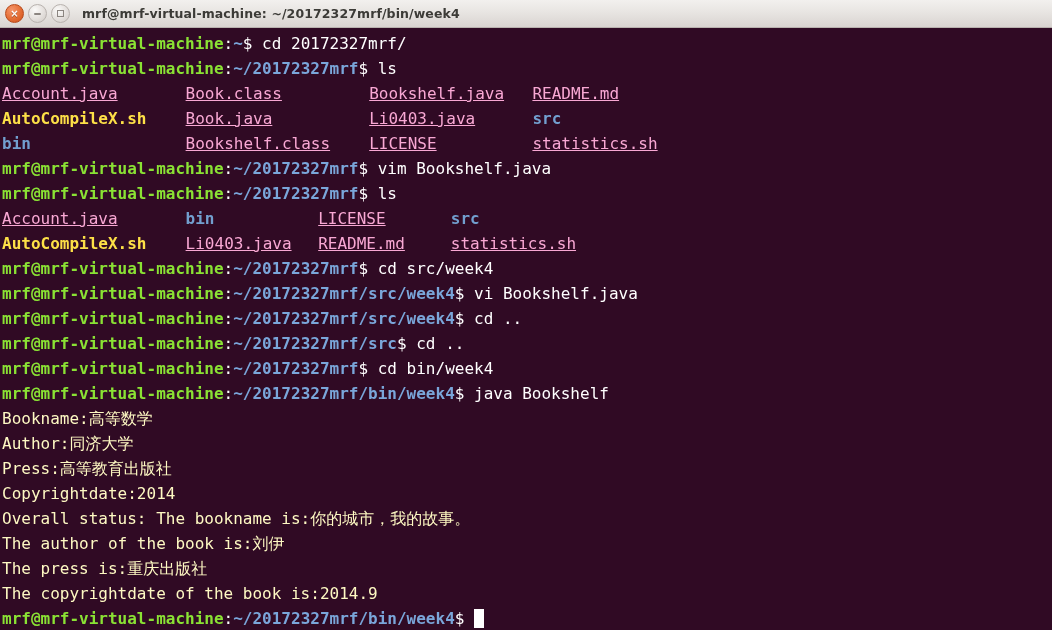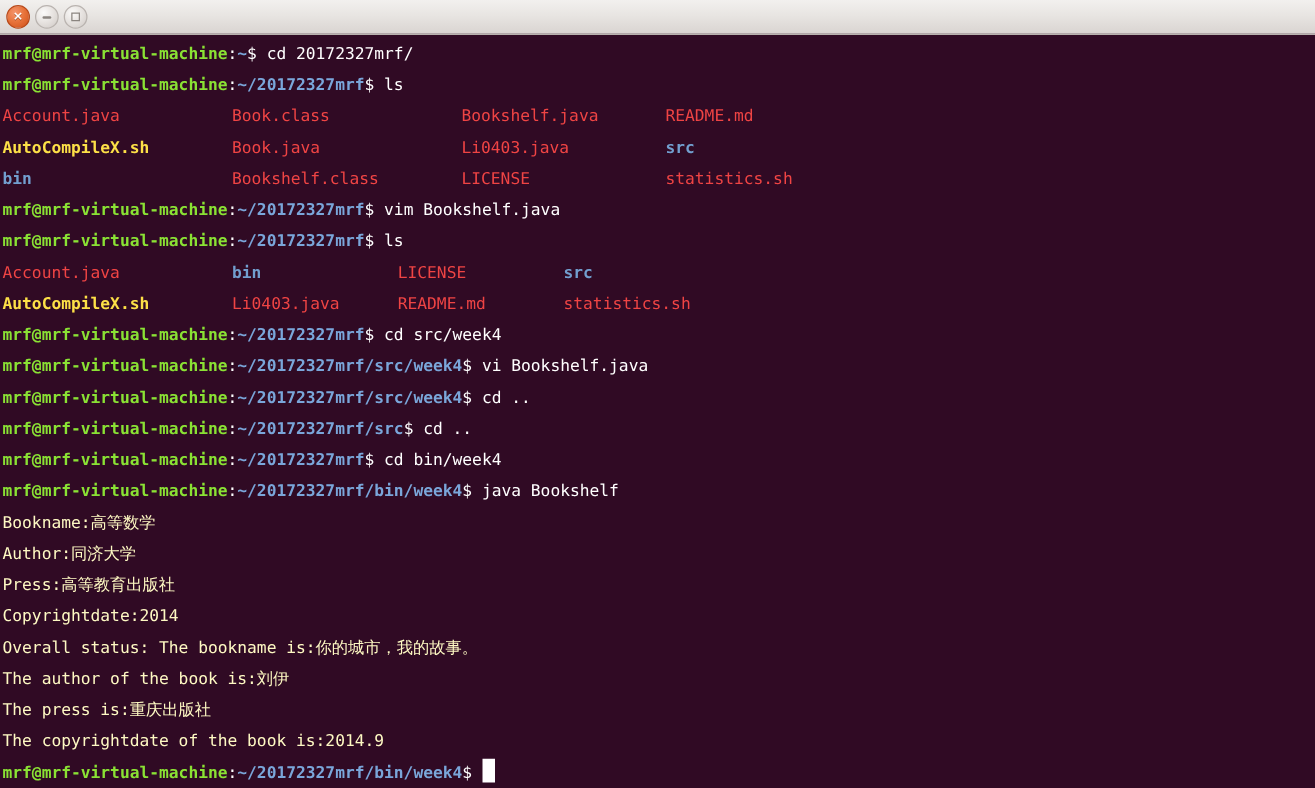--- a/index.html
+++ b/index.html
@@ -89,41 +89,41 @@
     white-space: nowrap;
     margin-left: 4px;
   }
 
   
   #terminal {
     flex: 1 1 auto;
     background: #300a24;
     color: #ffffff;
     font-family: "DejaVu Sans Mono", monospace;
-    font-size: 13px;
+    font-size: 16px;
     line-height: 25px;
     padding: 3px 0 0 2px;
     box-sizing: border-box;
     overflow: hidden;
     white-space: pre;
   }
   .line {
     white-space: pre;
     height: 25px;
     line-height: 25px;
   }
   .c-user   { color: #8ae234; font-weight: bold; }
   .c-colon  { color: #ffffff; }
   .c-path   { color: #7aa6da; font-weight: bold; }
   .c-dollar { color: #ffffff; }
   .c-cmd    { color: #ffffff; }
   .c-out    { color: #fef9c3; }
   .c-dir    { color: #729fcf; font-weight: bold; }
   .c-exec   { color: #fde047; font-weight: bold; }
-  .c-file   { color: #ef4444; }
+  .c-file   { color: #f9a8d4; text-decoration: underline; }
   .cursor {
     display: inline-block;
     width: 10px;
     height: 19px;
     background: #ffffff;
     vertical-align: -4px;
   }
   
   #scrollbar {
     position: absolute;
@@ -144,17 +144,18 @@
       <div class="wbtn wbtn-close">
         <span>×</span>
       </div>
       <div class="wbtn wbtn-min">
         <span class="glyph"></span>
       </div>
       <div class="wbtn wbtn-max">
         <span class="glyph"></span>
       </div>
     </div>
+    <div id="window-title">mrf@mrf-virtual-machine: ~/20172327mrf/bin/week4</div>
   </div>
 
   <div id="terminal"><div class="line"><span class="c-user">mrf@mrf-virtual-machine</span><span class="c-colon">:</span><span class="c-path">~</span><span class="c-dollar">$ </span><span class="c-cmd">cd 20172327mrf/</span></div><div class="line"><span class="c-user">mrf@mrf-virtual-machine</span><span class="c-colon">:</span><span class="c-path">~/20172327mrf</span><span class="c-dollar">$ </span><span class="c-cmd">ls</span></div><div class="line" style="position: relative;"><span class="c-file" style="position: absolute; left: 0px; top: 0px;">Account.java</span><span class="c-file" style="position: absolute; left: 183.6px; top: 0px;">Book.class</span><span class="c-file" style="position: absolute; left: 367.2px; top: 0px;">Bookshelf.java</span><span class="c-file" style="position: absolute; left: 530.4px; top: 0px;">README.md</span><span>&nbsp;</span></div><div class="line" style="position: relative;"><span class="c-exec" style="position: absolute; left: 0px; top: 0px;">AutoCompileX.sh</span><span class="c-file" style="position: absolute; left: 183.6px; top: 0px;">Book.java</span><span class="c-file" style="position: absolute; left: 367.2px; top: 0px;">Li0403.java</span><span class="c-dir" style="position: absolute; left: 530.4px; top: 0px;">src</span><span>&nbsp;</span></div><div class="line" style="position: relative;"><span class="c-dir" style="position: absolute; left: 0px; top: 0px;">bin</span><span class="c-file" style="position: absolute; left: 183.6px; top: 0px;">Bookshelf.class</span><span class="c-file" style="position: absolute; left: 367.2px; top: 0px;">LICENSE</span><span class="c-file" style="position: absolute; left: 530.4px; top: 0px;">statistics.sh</span><span>&nbsp;</span></div><div class="line"><span class="c-user">mrf@mrf-virtual-machine</span><span class="c-colon">:</span><span class="c-path">~/20172327mrf</span><span class="c-dollar">$ </span><span class="c-cmd">vim Bookshelf.java</span></div><div class="line"><span class="c-user">mrf@mrf-virtual-machine</span><span class="c-colon">:</span><span class="c-path">~/20172327mrf</span><span class="c-dollar">$ </span><span class="c-cmd">ls</span></div><div class="line" style="position: relative;"><span class="c-file" style="position: absolute; left: 0px; top: 0px;">Account.java</span><span class="c-dir" style="position: absolute; left: 183.6px; top: 0px;">bin</span><span class="c-file" style="position: absolute; left: 316.2px; top: 0px;">LICENSE</span><span class="c-dir" style="position: absolute; left: 448.8px; top: 0px;">src</span><span>&nbsp;</span></div><div class="line" style="position: relative;"><span class="c-exec" style="position: absolute; left: 0px; top: 0px;">AutoCompileX.sh</span><span class="c-file" style="position: absolute; left: 183.6px; top: 0px;">Li0403.java</span><span class="c-file" style="position: absolute; left: 316.2px; top: 0px;">README.md</span><span class="c-file" style="position: absolute; left: 448.8px; top: 0px;">statistics.sh</span><span>&nbsp;</span></div><div class="line"><span class="c-user">mrf@mrf-virtual-machine</span><span class="c-colon">:</span><span class="c-path">~/20172327mrf</span><span class="c-dollar">$ </span><span class="c-cmd">cd src/week4</span></div><div class="line"><span class="c-user">mrf@mrf-virtual-machine</span><span class="c-colon">:</span><span class="c-path">~/20172327mrf/src/week4</span><span class="c-dollar">$ </span><span class="c-cmd">vi Bookshelf.java</span></div><div class="line"><span class="c-user">mrf@mrf-virtual-machine</span><span class="c-colon">:</span><span class="c-path">~/20172327mrf/src/week4</span><span class="c-dollar">$ </span><span class="c-cmd">cd ..</span></div><div class="line"><span class="c-user">mrf@mrf-virtual-machine</span><span class="c-colon">:</span><span class="c-path">~/20172327mrf/src</span><span class="c-dollar">$ </span><span class="c-cmd">cd ..</span></div><div class="line"><span class="c-user">mrf@mrf-virtual-machine</span><span class="c-colon">:</span><span class="c-path">~/20172327mrf</span><span class="c-dollar">$ </span><span class="c-cmd">cd bin/week4</span></div><div class="line"><span class="c-user">mrf@mrf-virtual-machine</span><span class="c-colon">:</span><span class="c-path">~/20172327mrf/bin/week4</span><span class="c-dollar">$ </span><span class="c-cmd">java Bookshelf</span></div><div class="line"><span class="c-out">Bookname:高等数学</span></div><div class="line"><span class="c-out">Author:同济大学</span></div><div class="line"><span class="c-out">Press:高等教育出版社</span></div><div class="line"><span class="c-out">Copyrightdate:2014</span></div><div class="line"><span class="c-out">Overall status: The bookname is:你的城市，我的故事。</span></div><div class="line"><span class="c-out">The author of the book is:刘伊</span></div><div class="line"><span class="c-out">The press is:重庆出版社</span></div><div class="line"><span class="c-out">The copyrightdate of the book is:2014.9</span></div><div class="line"><span class="c-user">mrf@mrf-virtual-machine</span><span class="c-colon">:</span><span class="c-path">~/20172327mrf/bin/week4</span><span class="c-dollar">$ </span><span class="cursor"></span></div></div>
   <div id="scrollbar"></div>
 </div>
 
 </body></html>

